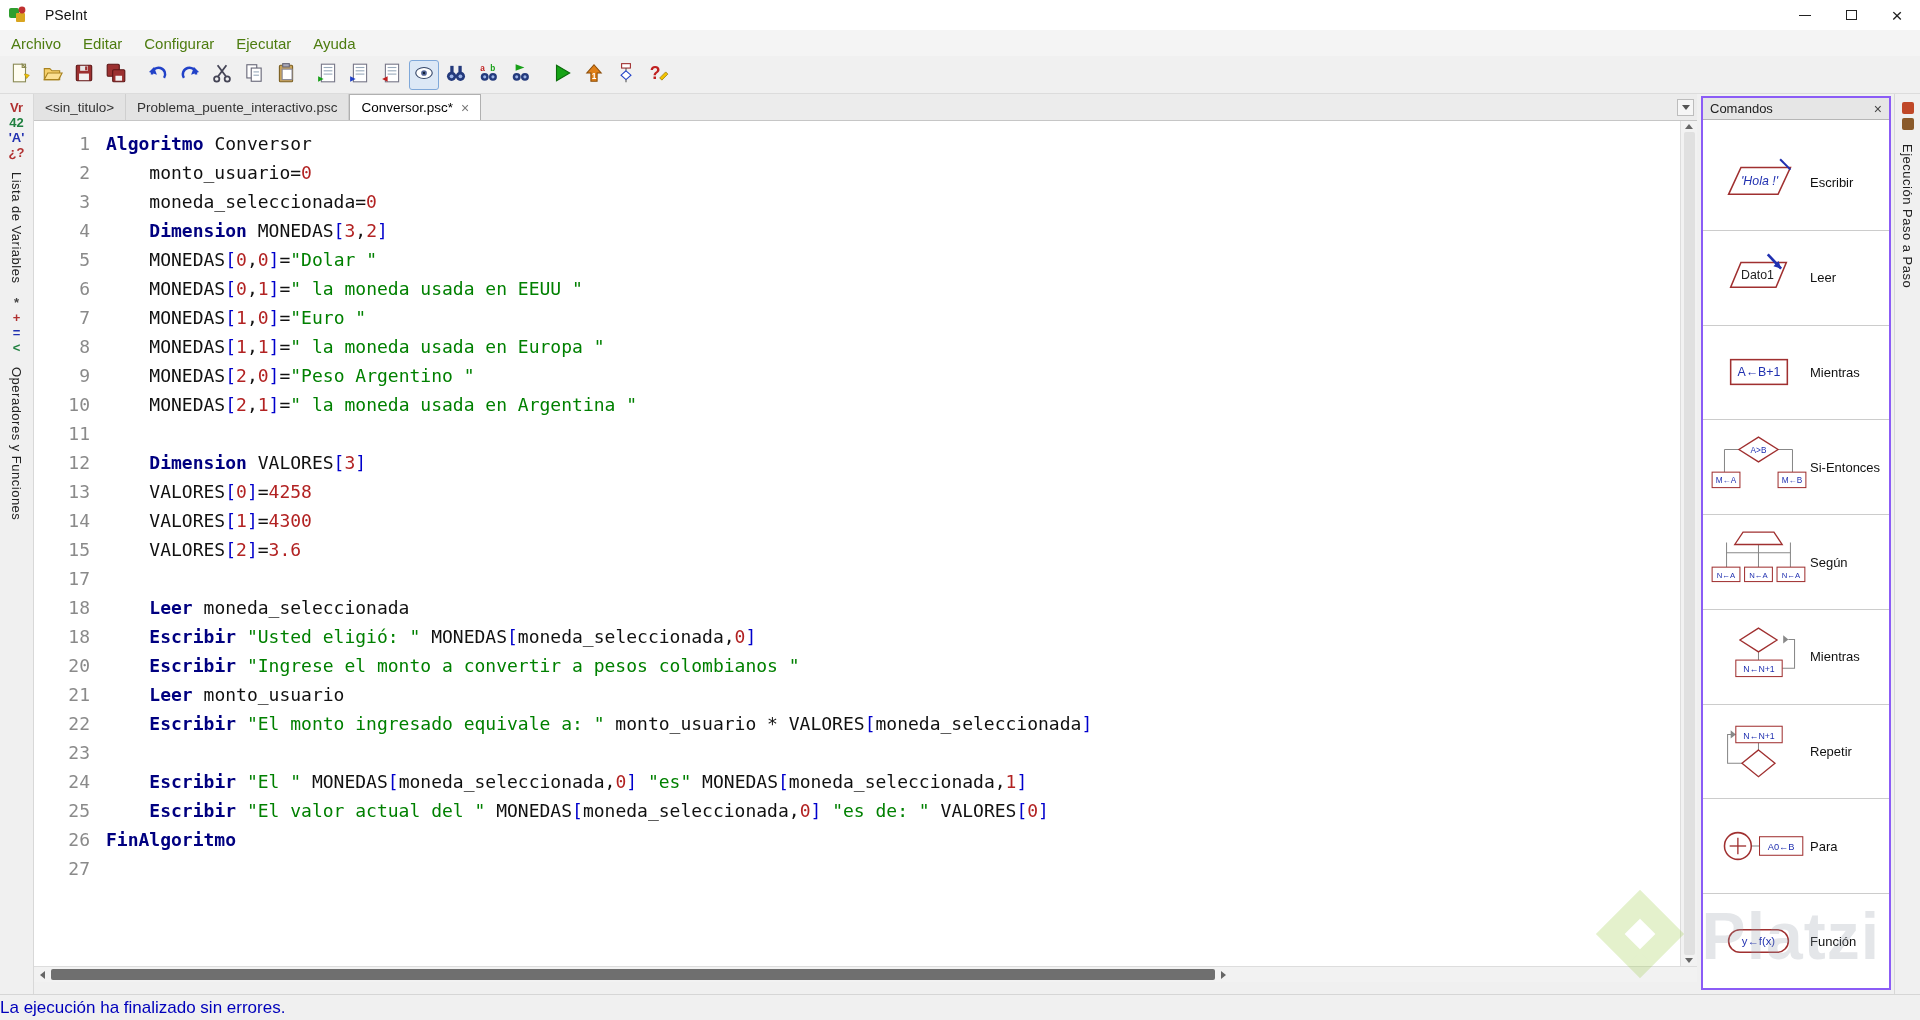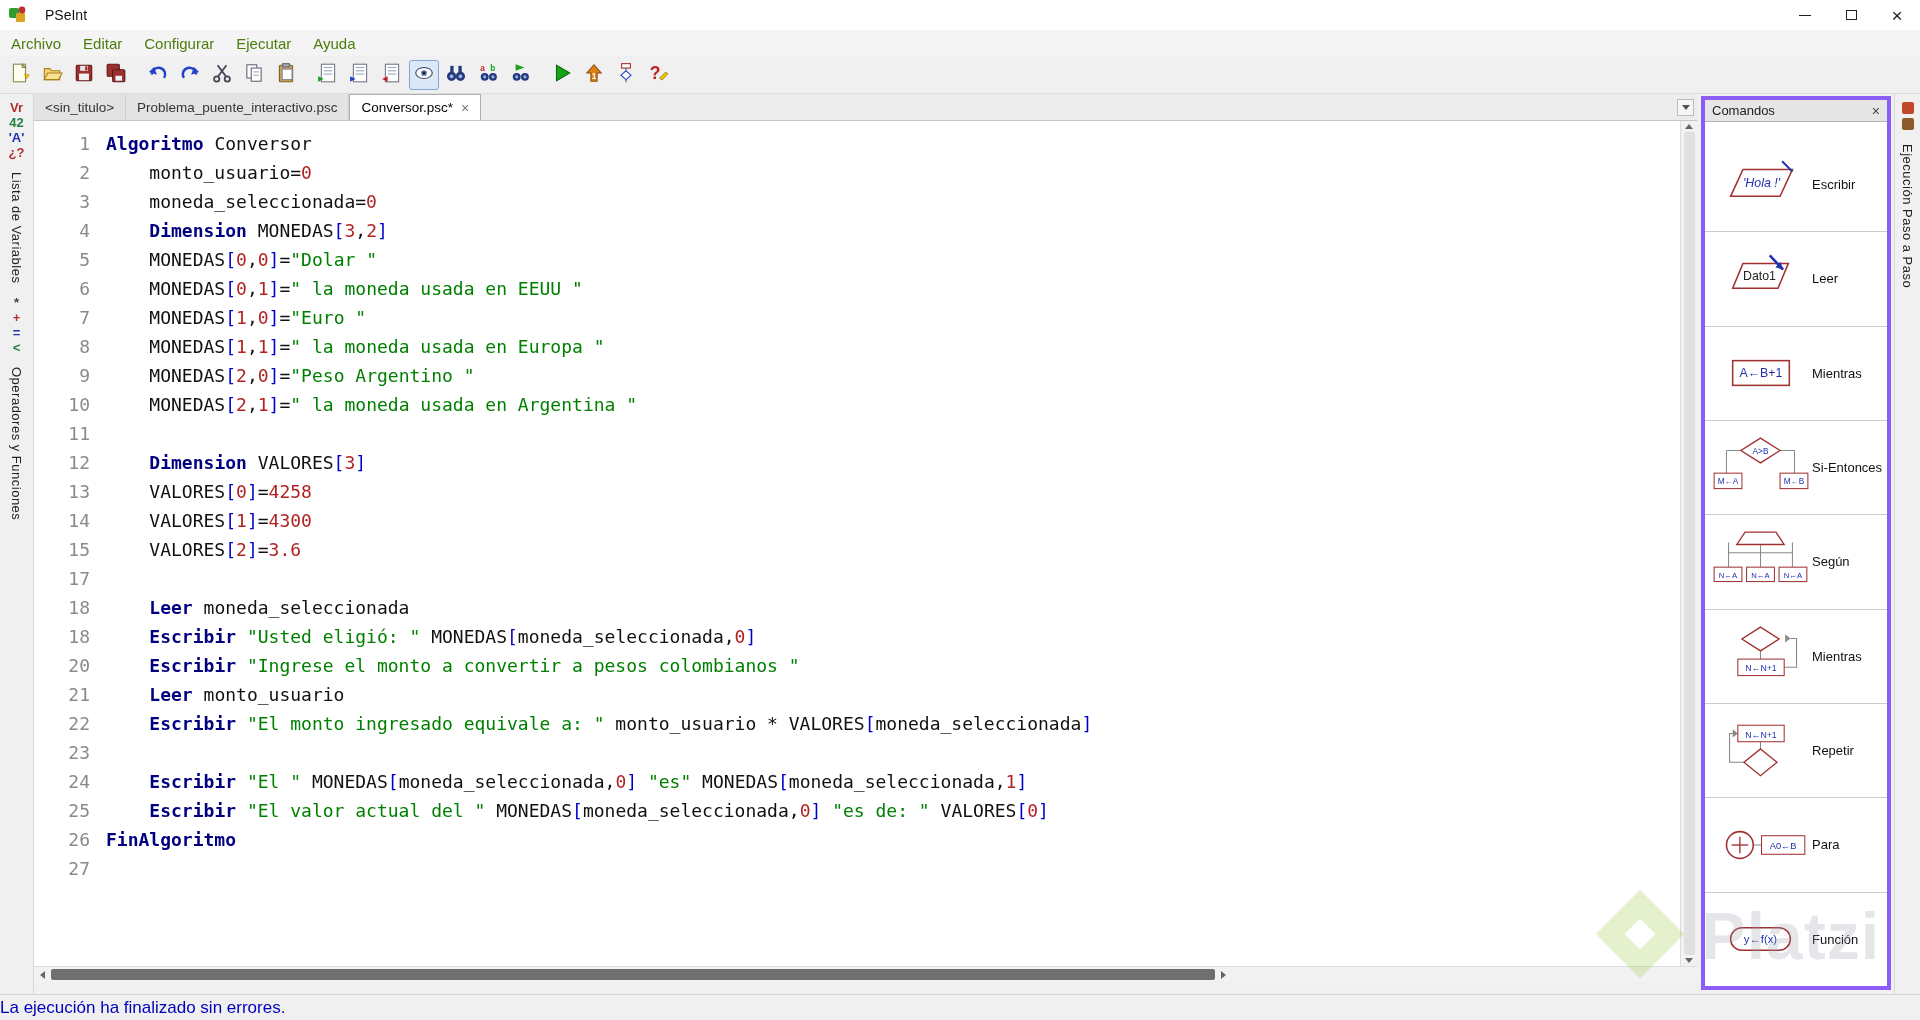--- a/index.html
+++ b/index.html
@@ -60,21 +60,21 @@
   .tri-dn-s { width:0; height:0; border-left:4px solid transparent; border-right:4px solid transparent; border-top:5px solid #666; }
   .vthumb { flex:1; width:11px; margin:3px 0; background:#e0e0e0; border-radius:2px; }
 
   .hscroll { height:16px; background:#f2f2f2; border-top:1px solid #dddddd; display:flex; align-items:center; flex:none; }
   .tri-left { width:0; height:0; border-top:4px solid transparent; border-bottom:4px solid transparent; border-right:5px solid #666; margin:0 6px; }
   .tri-right { width:0; height:0; border-top:4px solid transparent; border-bottom:4px solid transparent; border-left:5px solid #666; margin:0 6px; }
   .hthumb { height:11px; width:70%; background:#6f6f6f; border-radius:2px; }
   .bottom-gap { height:12px; background:#f0f0f0; flex:none; }
 
   
-  .commands { width:190px; flex:none; display:flex; flex-direction:column; margin:2px 3px 4px 4px; border:4px solid #8b5cf6; background:#ffffff; }
+  .commands { width:190px; flex:none; display:flex; flex-direction:column; margin:2px 3px 4px 4px; border:2px solid #8b5cf6; background:#ffffff; }
   .cmd-header { height:22px; background:#e6e6e6; border-bottom:1px solid #b6b6b6; display:flex; align-items:center; font-size:13px; color:#222; padding:0 7px; flex:none; }
   .cmd-close { margin-left:auto; color:#444; font-size:14px; line-height:1; }
   .cmd-item { flex:1; display:flex; align-items:center; border-bottom:1px solid #cccccc; padding:0 4px; background:#fff; }
   .cmd-item:last-child { border-bottom:none; }
   .cmd-icon { width:103px; display:flex; justify-content:center; flex:none; }
   .cmd-label { flex:1; font-size:13px; color:#111; }
 
   
   .right-strip { width:26px; background:#f0f0f0; border-left:1px solid #d8d8d8; display:flex; flex-direction:column; align-items:center; padding-top:6px; flex:none; }
   .rs-sq { width:12px; height:12px; margin:2px 0; border-radius:2px; }

